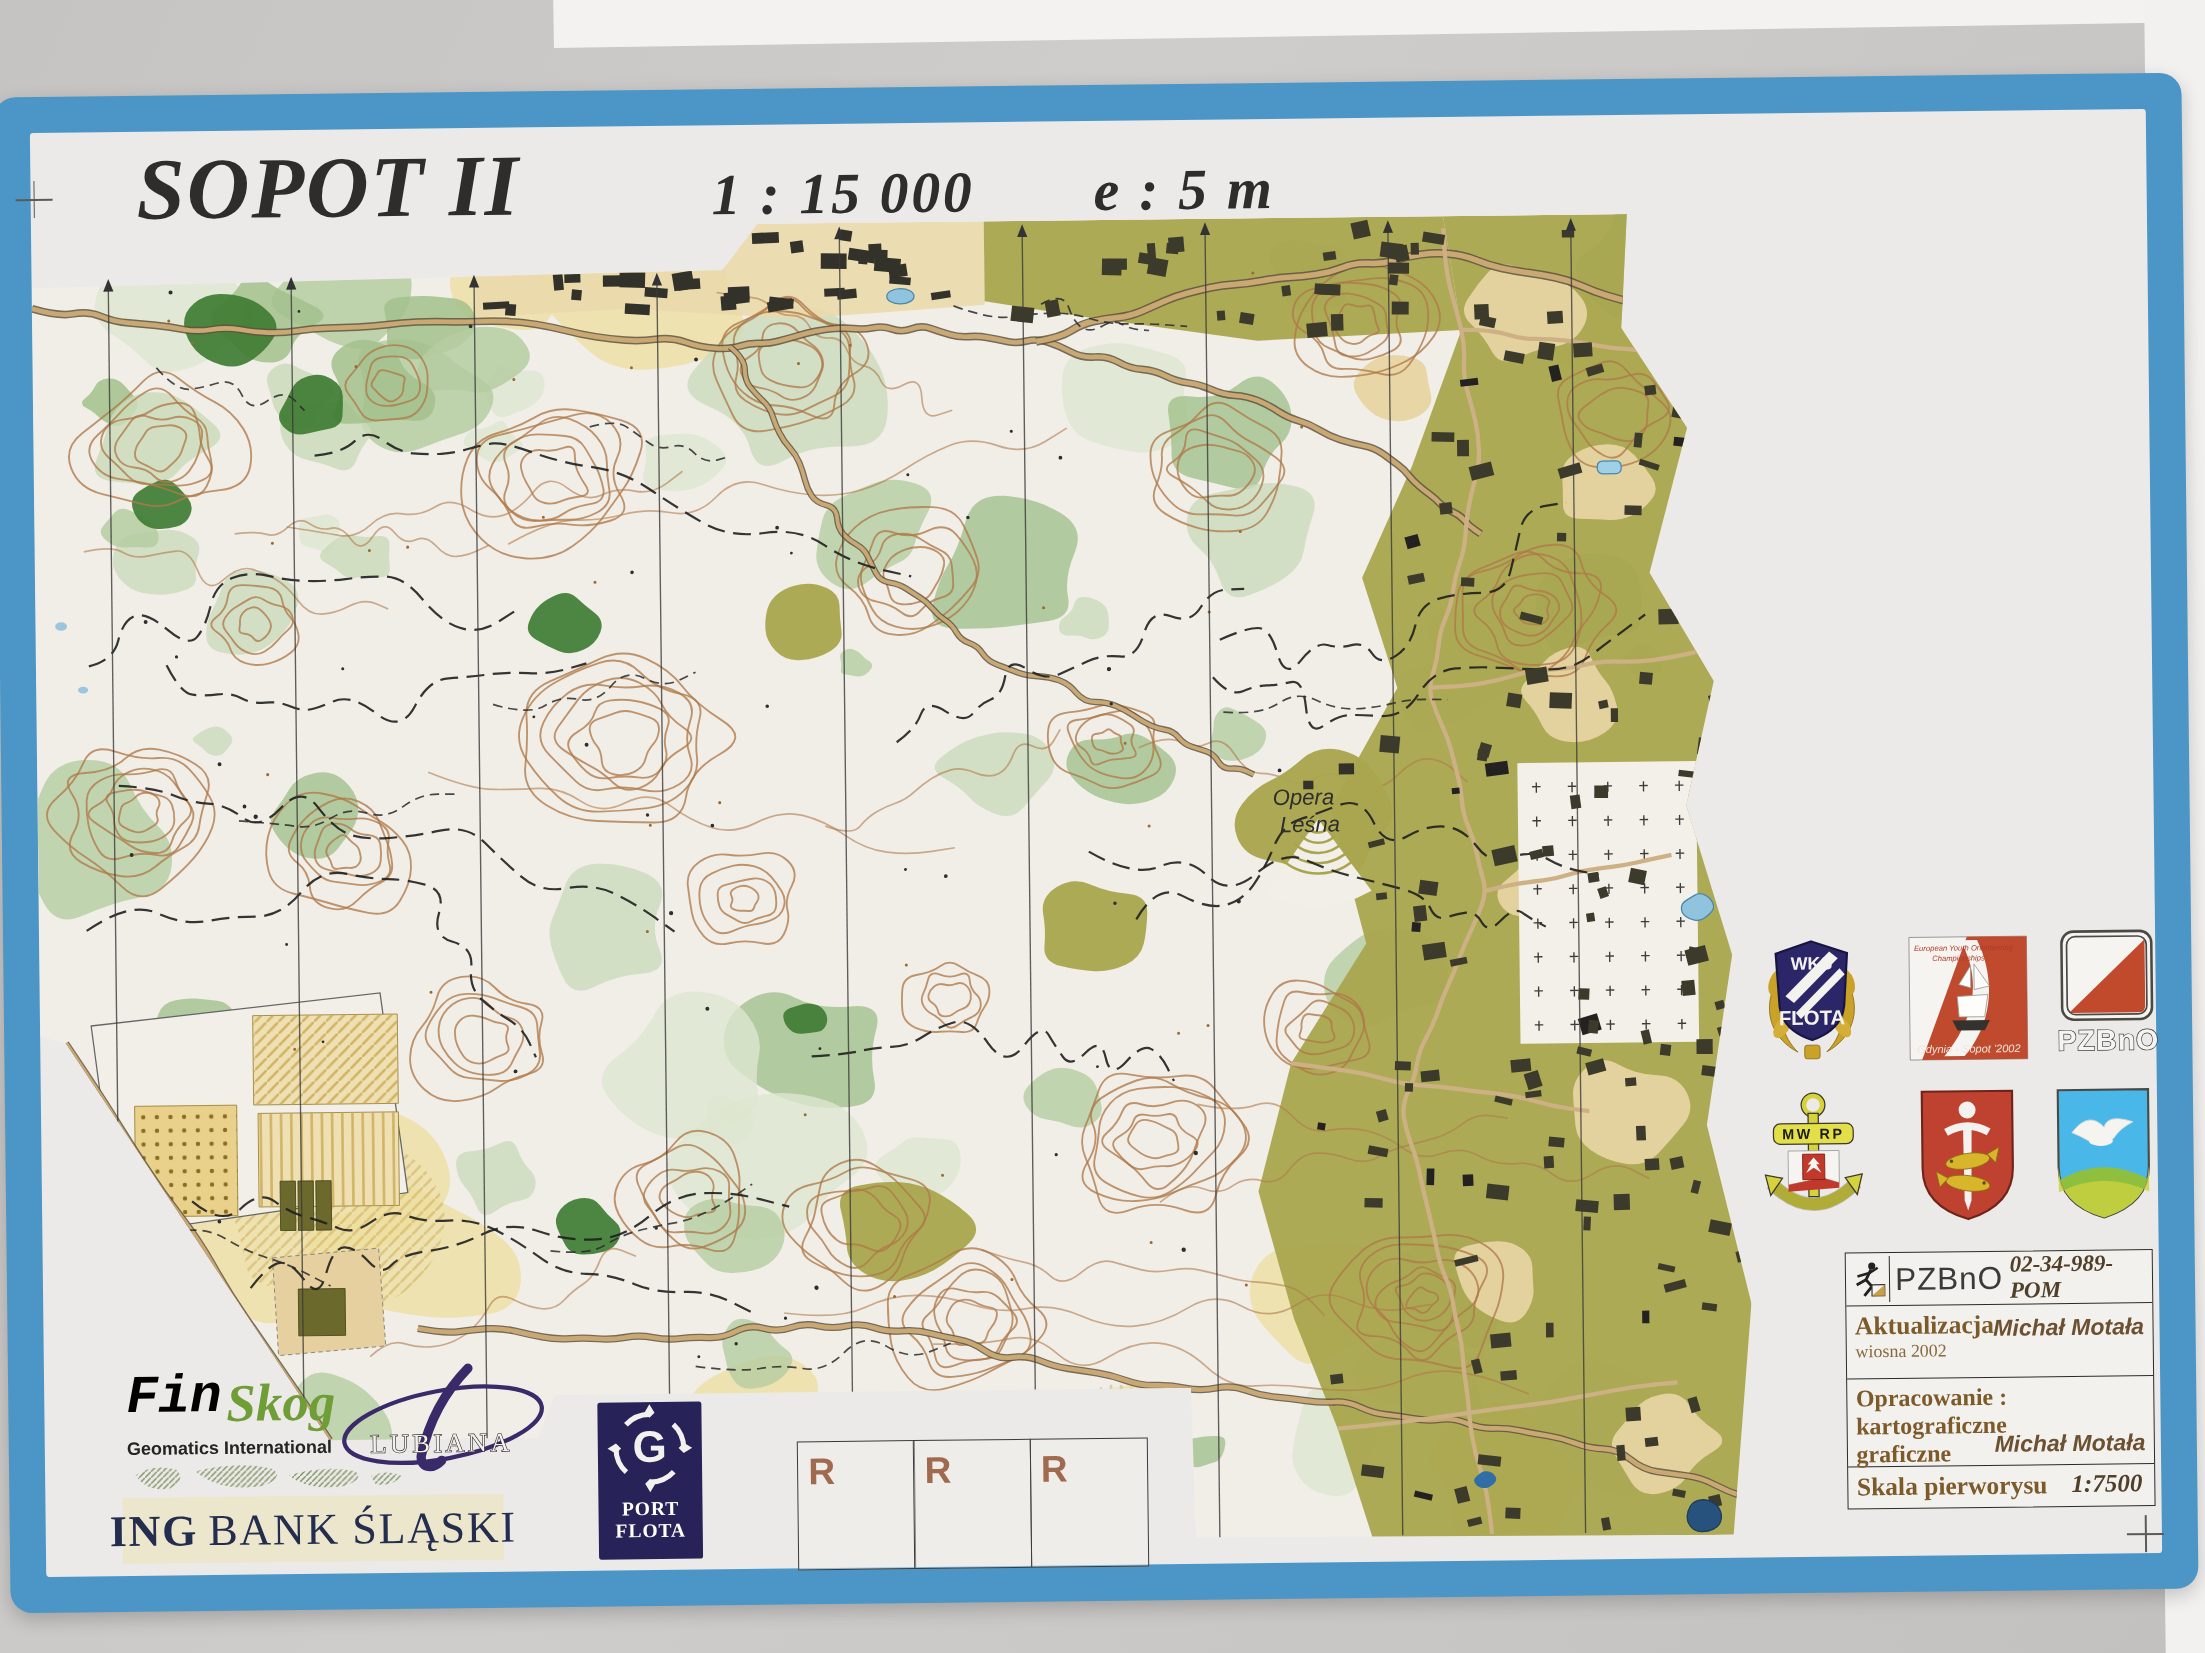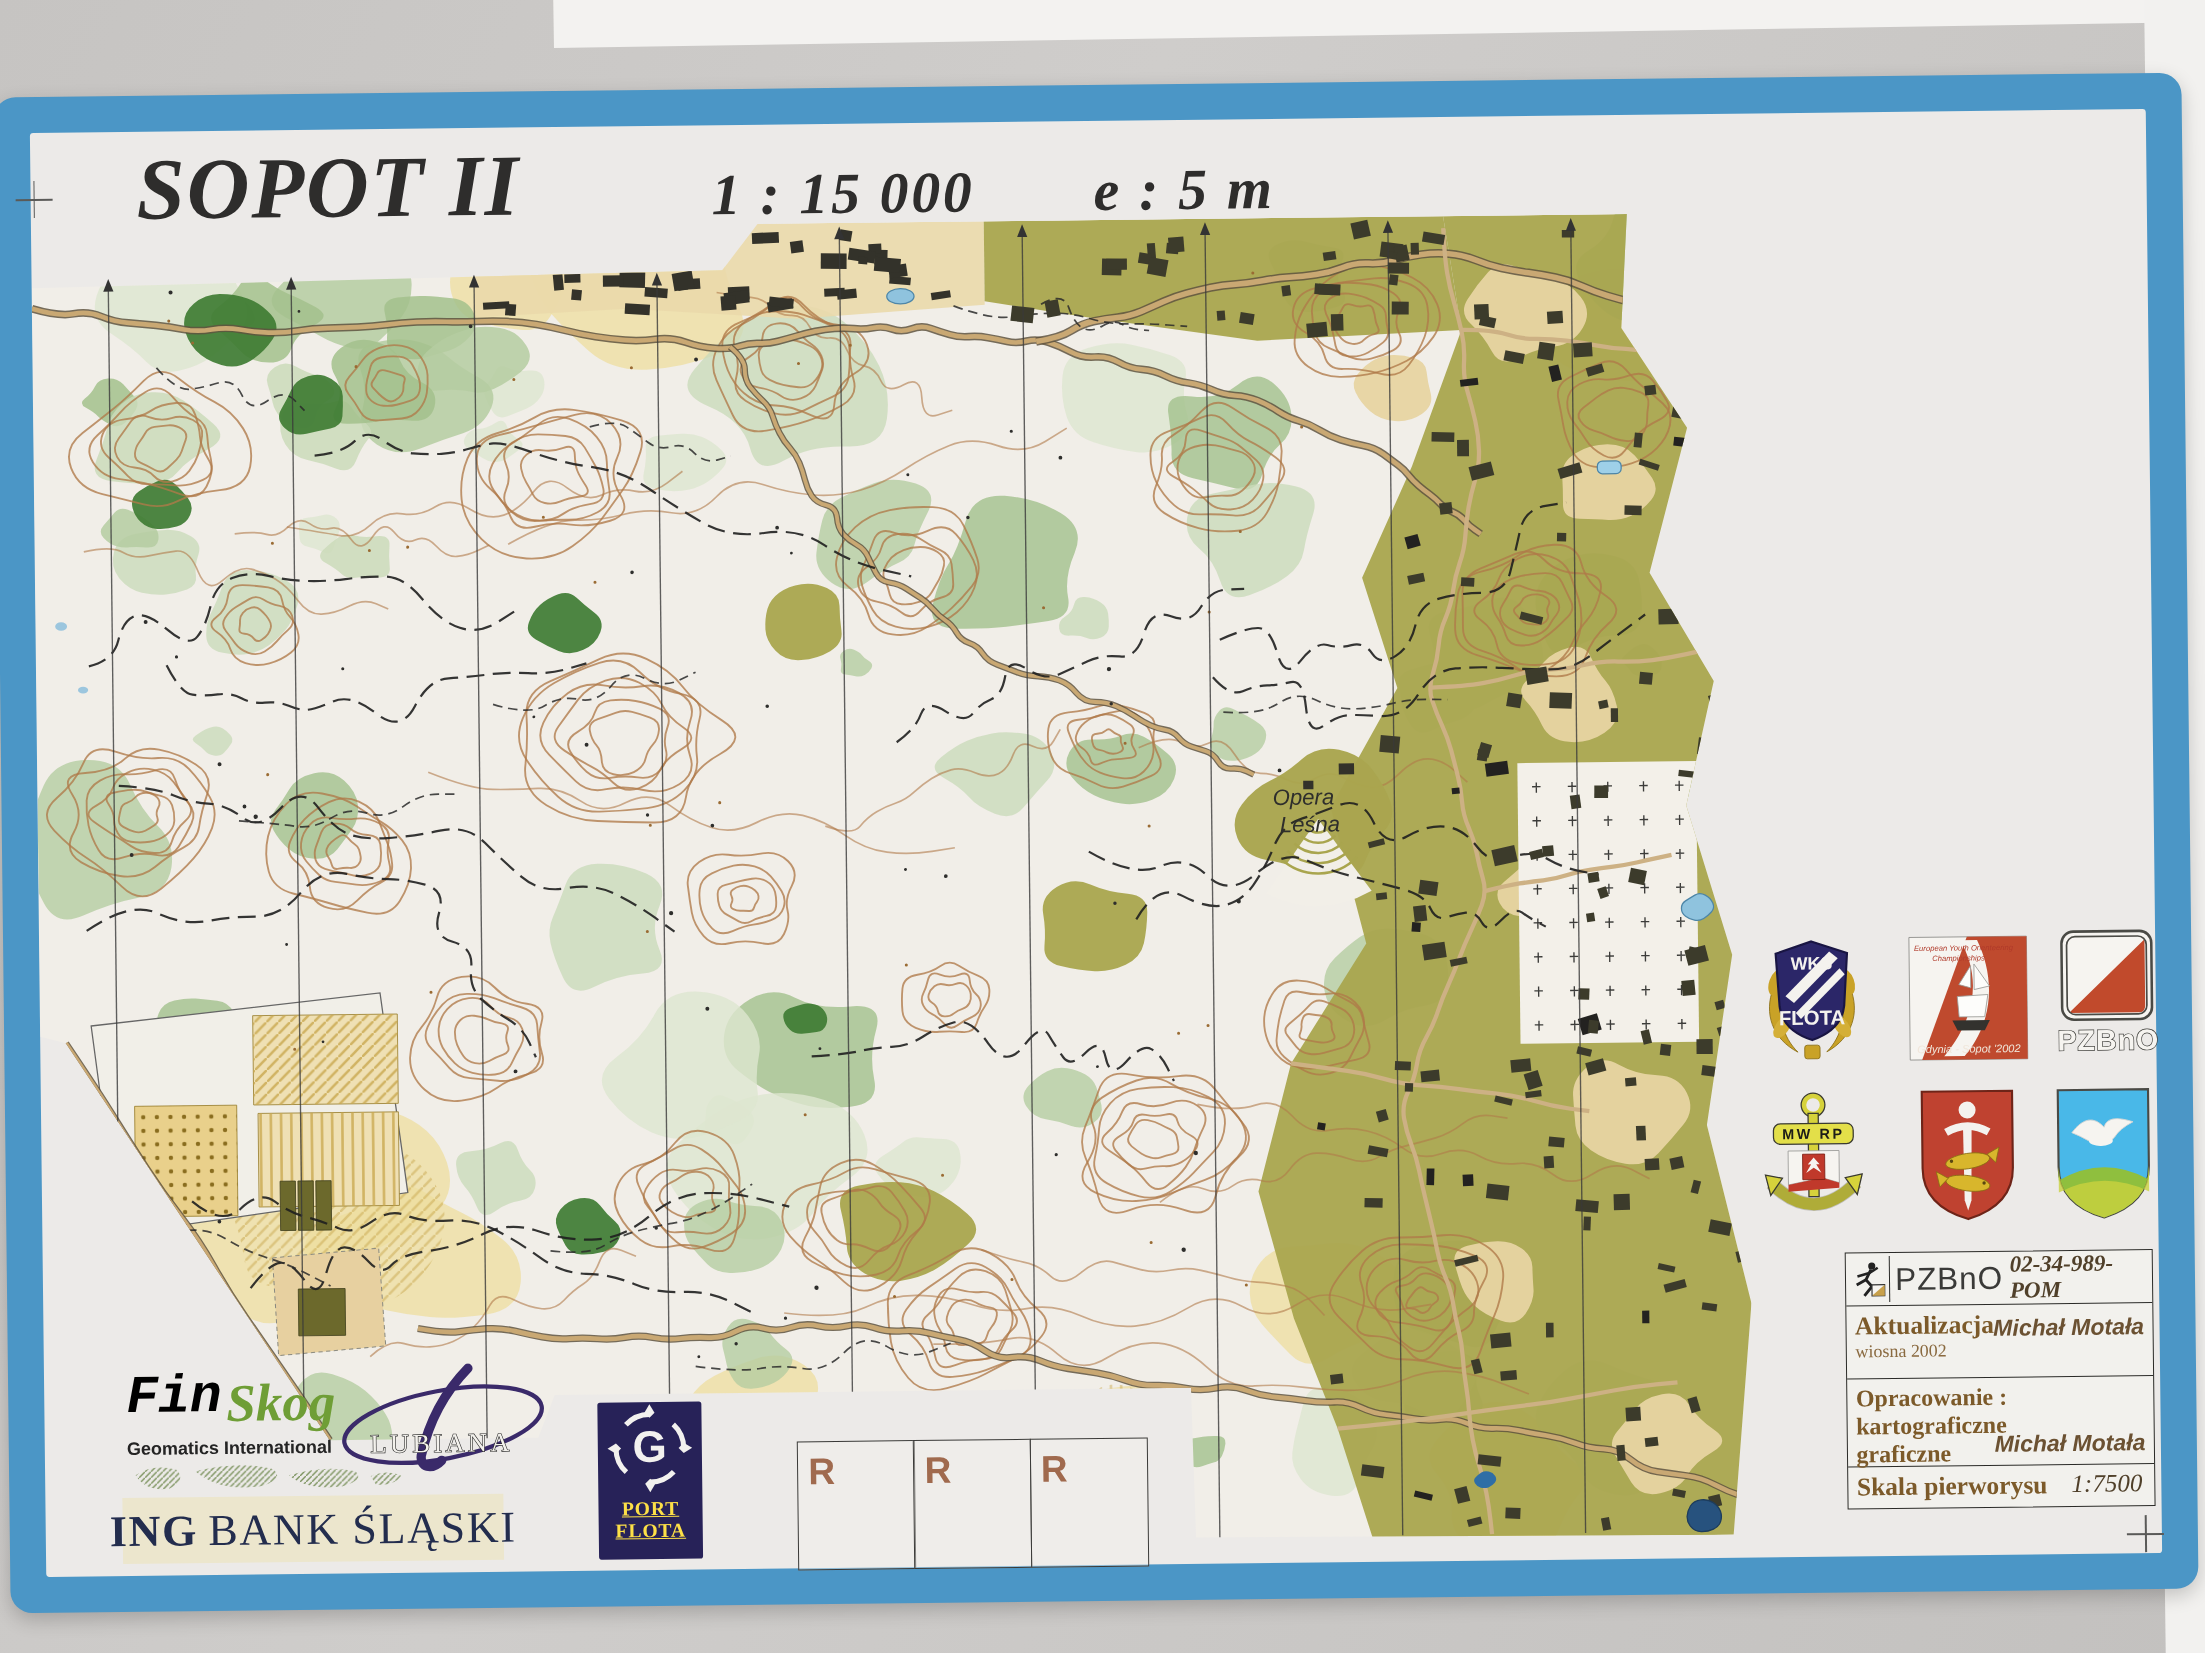--- a/index.html
+++ b/index.html
@@ -72,42 +72,42 @@
   .ib-sub{font-size:18px;color:#8a6a40;}
   .ib-val{position:absolute;right:8.5px;top:10.2px;
     font-family:"Liberation Sans",sans-serif;font-style:italic;font-weight:bold;
     font-size:23px;color:#6b5132;}
   .ib-work{height:88px;padding:5.1px 8.5px;}
   .ib-line{font-weight:bold;font-size:24px;line-height:28px;}
   .ib-val2{position:absolute;right:8.5px;bottom:6.8px;
     font-family:"Liberation Sans",sans-serif;font-style:italic;font-weight:bold;
     font-size:23px;color:#6b5132;}
   .ib-scale{height:41px;padding:5.1px 8.5px;}
-  .ib-scaleval{position:absolute;right:12px;top:5.1px;font-style:italic;font-weight:normal;
+  .ib-scaleval{position:absolute;right:12px;top:5.1px;font-style:italic;font-weight:bold;
     font-size:25px;color:#50402a;}
 
   
   .sp-finskog{position:absolute;left:82px;top:1244px;width:306px;}
   .fs-row{position:relative;height:60px;}
   .fs-fin{font-family:Liberation Mono, monospace;font-style:italic;font-weight:bold;
     font-size:53px;color:#000000;position:absolute;left:0;top:-8.5px;}
   .fs-skog{font-family:"Liberation Serif",serif;font-style:italic;font-weight:bold;
     font-size:53px;color:#6f9e36;position:absolute;left:100px;top:-1.7px;}
   .fs-sub{font-family:"Liberation Sans",sans-serif;font-weight:bold;font-size:18px;
     color:#242424;margin-top:3.4px;}
   .sp-lubiana{position:absolute;left:288px;top:1235px;}
   .sp-ing{position:absolute;left:77px;top:1366px;width:381px;height:66px;
     background:#ece6cd;display:flex;align-items:center;justify-content:center;}
   .ing-word{font-family:"Liberation Serif",serif;font-size:44px;color:#232d4e;
     letter-spacing:1.7px;white-space:nowrap;}
   .ing-pre{font-weight:bold;text-align:center;}
   .sp-port{position:absolute;left:553px;top:1276px;width:104px;height:157px;
     background:#272258;border-radius:2.6px;display:flex;flex-direction:column;align-items:center;}
-  .port-words{color:#fde047;font-family:"Liberation Serif",serif;font-weight:bold;
-    text-align:center;line-height:22px;font-size:19.6px;letter-spacing:0.9px;margin-top:1.7px;text-decoration:underline;}
+  .port-words{color:#ffffff;font-family:"Liberation Serif",serif;font-weight:bold;
+    text-align:center;line-height:22px;font-size:19.6px;letter-spacing:0.9px;margin-top:1.7px;}
 
   
   .r-boxes{position:absolute;left:752px;top:1317px;display:flex;}
   .r-box{width:118px;height:129px;border:1.7px solid #3a3a38;box-sizing:border-box;
     margin-right:-1.7px;background:rgba(244,242,238,.4);}
   .r-box span{display:block;margin:8.5px 0 0 10.2px;font-weight:bold;font-size:37px;
     color:#a06a4e;font-family:"Liberation Sans",sans-serif;}
 
   svg text{font-family:"Liberation Sans",sans-serif;}
   .serif-t{font-family:"Liberation Serif",serif;}

